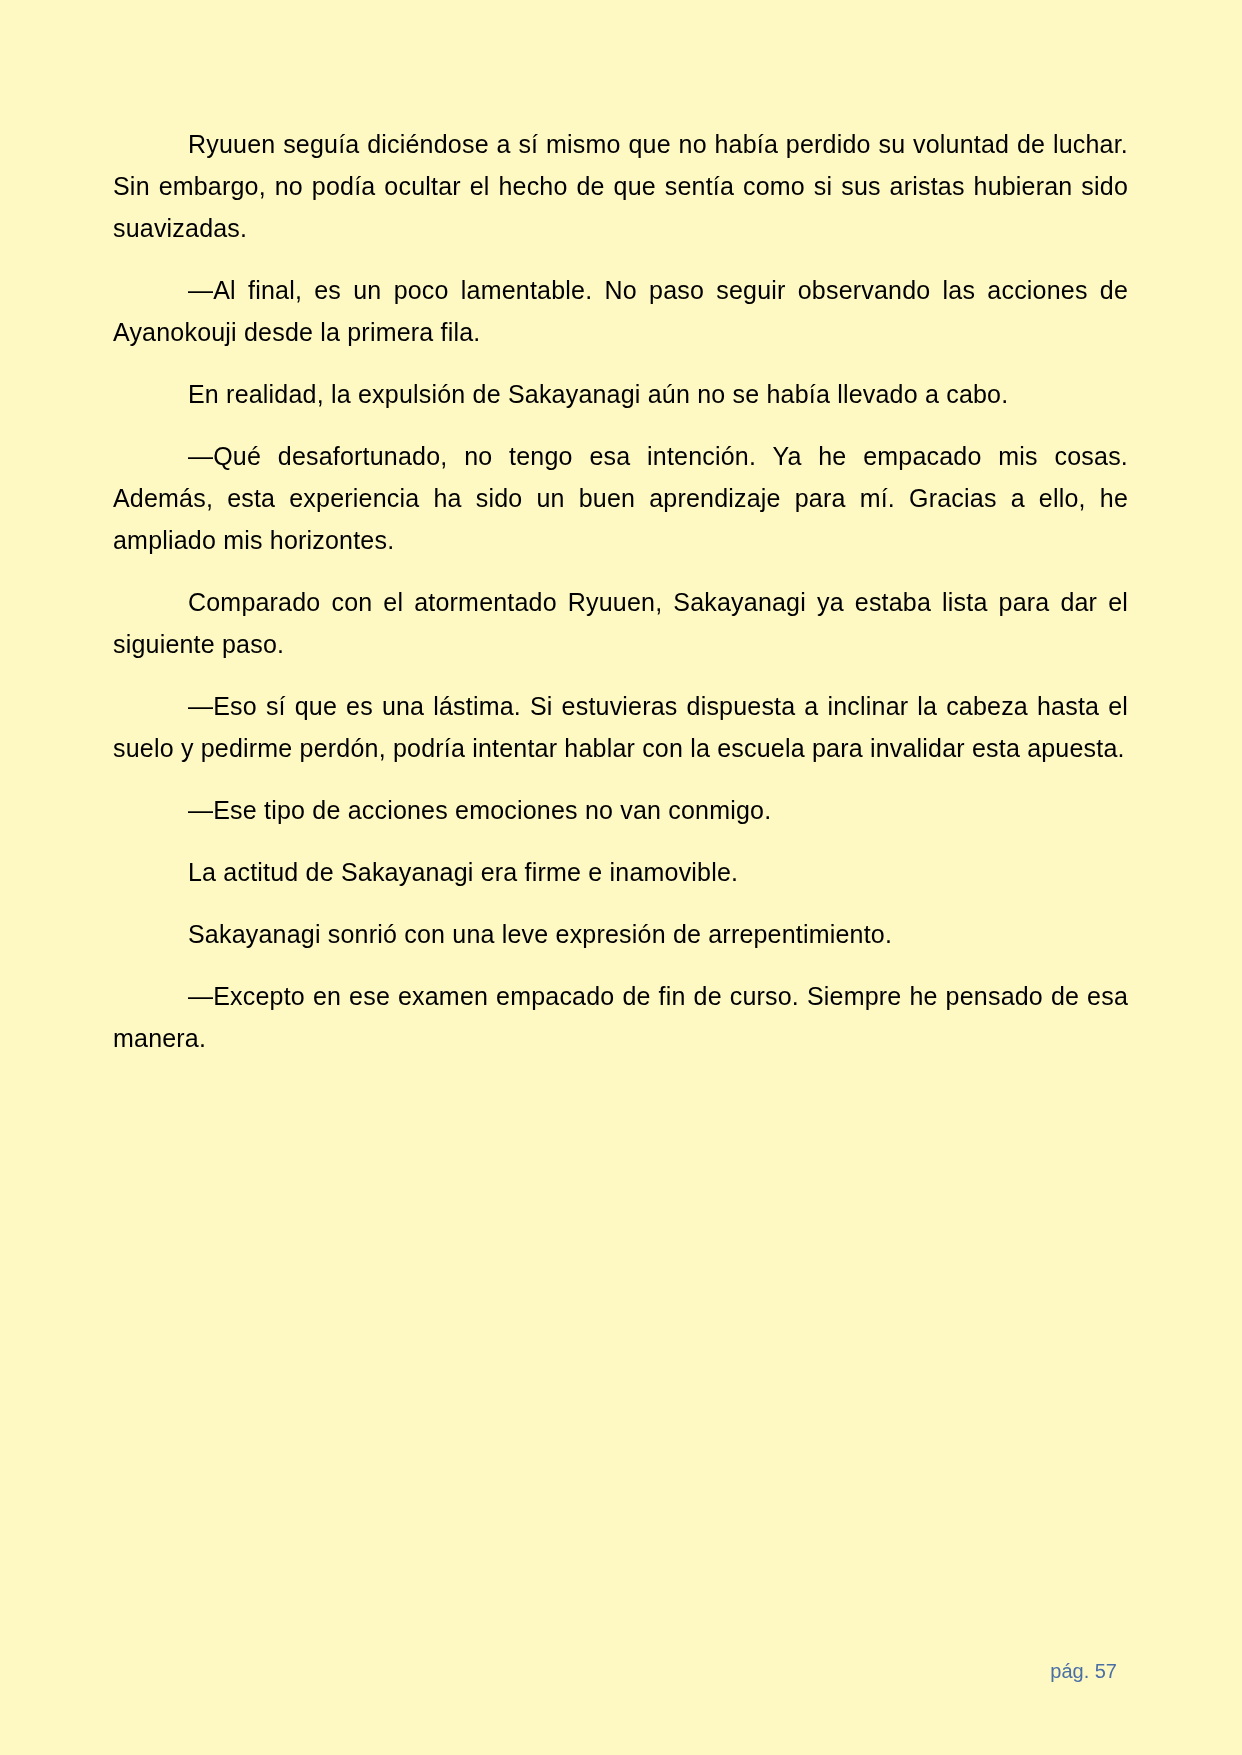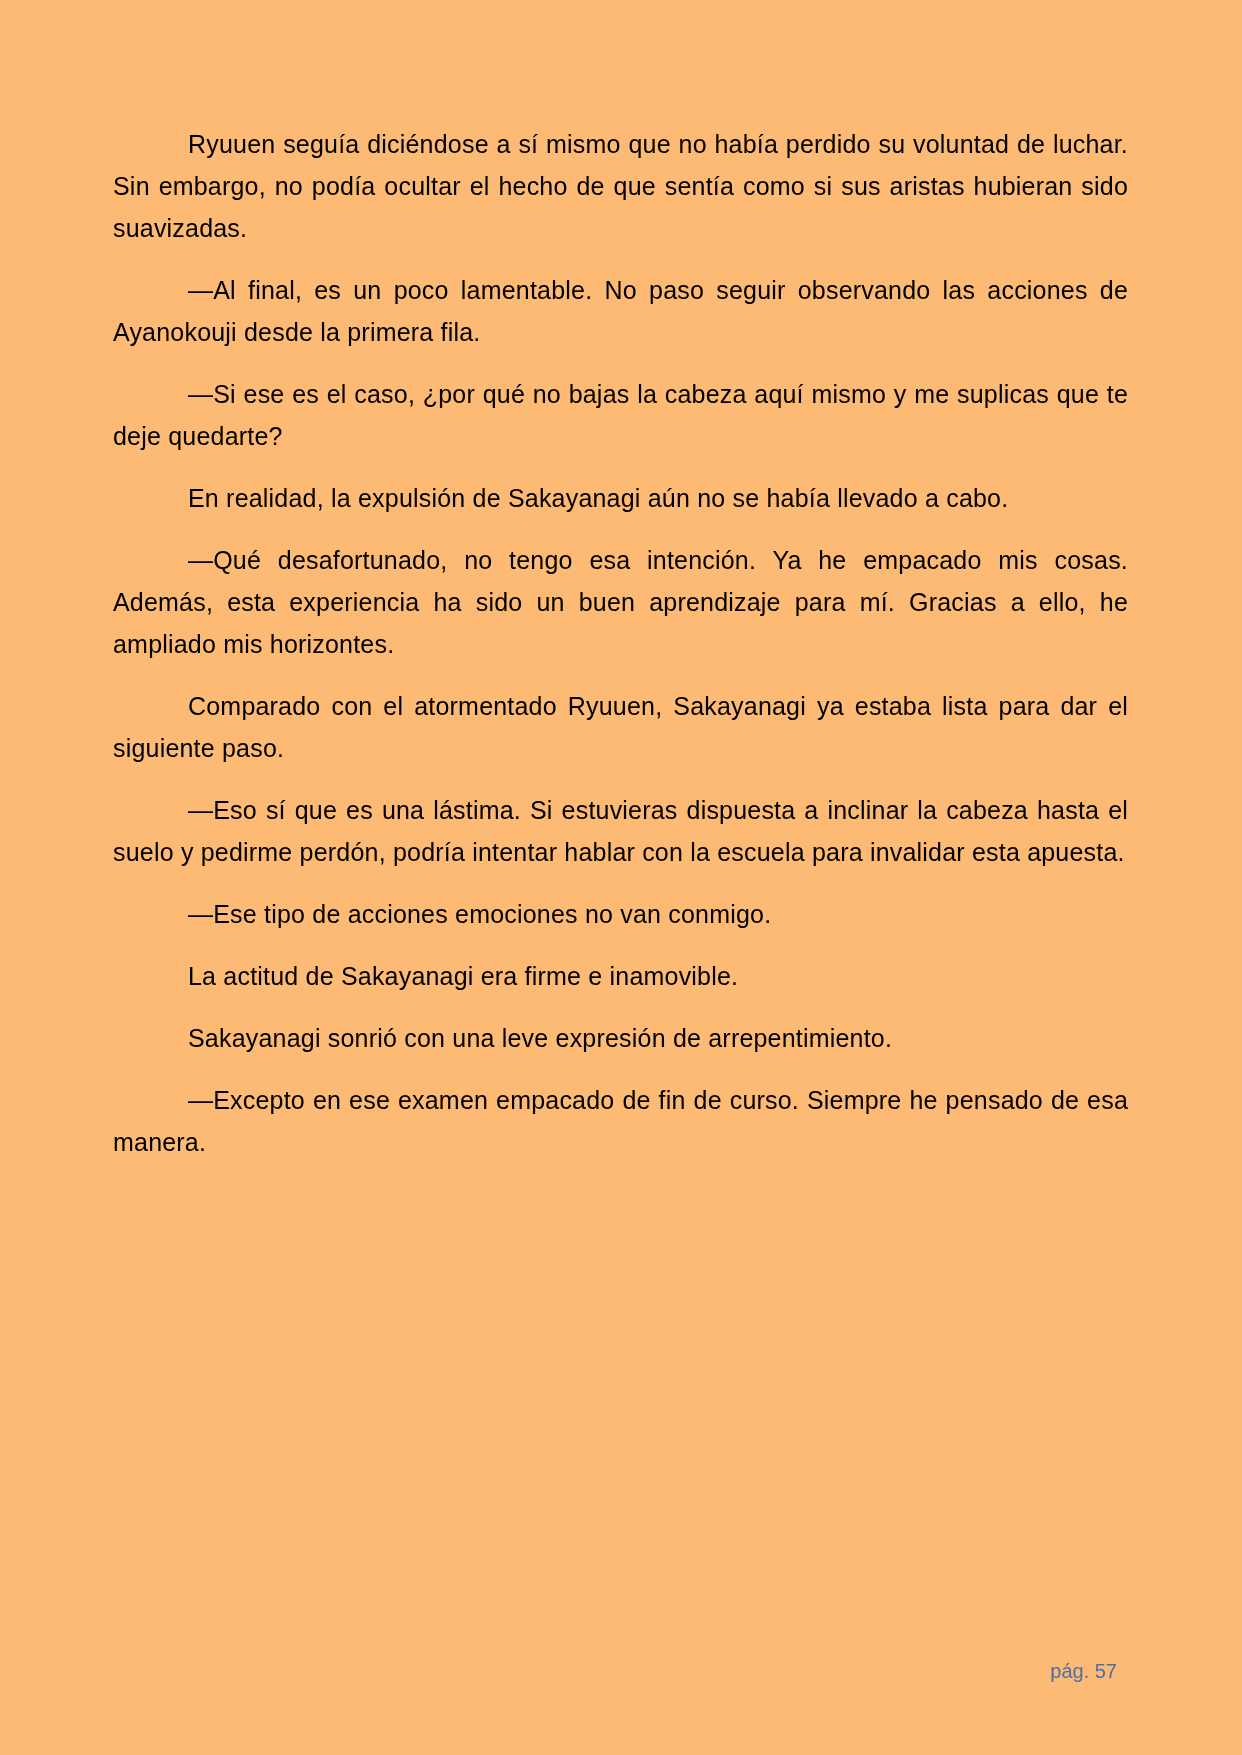--- a/index.html
+++ b/index.html
@@ -5,21 +5,21 @@
   html, body {
     margin: 0;
     padding: 0;
     background: #ffffff;
   }
   .page {
     position: relative;
     width: 1242px;
     height: 1755px;
     margin: 0 auto;
-    background: #fdba74;
+    background: #fef9c3;
     font-family: "Liberation Sans", sans-serif;
     color: #000000;
     overflow: hidden;
   }
   .content {
     position: absolute;
     left: 113px;
     top: 123px;
     width: 1015px;
   }
@@ -42,21 +42,20 @@
     margin-top: 35px;
   }
 </style>
 </head>
 <body>
 
 <div class="page">
   <div class="content">
     <p class="para">Ryuuen seguía diciéndose a sí mismo que no había perdido su voluntad de luchar. Sin embargo, no podía ocultar el hecho de que sentía como si sus aristas hubieran sido suavizadas.</p>
     <p class="para">—Al final, es un poco lamentable. No paso seguir observando las acciones de Ayanokouji desde la primera fila.</p>
-    <p class="para">—Si ese es el caso, ¿por qué no bajas la cabeza aquí mismo y me suplicas que te deje quedarte?</p>
     <p class="para">En realidad, la expulsión de Sakayanagi aún no se había llevado a cabo.</p>
     <p class="para">—Qué desafortunado, no tengo esa intención. Ya he empacado mis cosas. Además, esta experiencia ha sido un buen aprendizaje para mí. Gracias a ello, he ampliado mis horizontes.</p>
     <p class="para">Comparado con el atormentado Ryuuen, Sakayanagi ya estaba lista para dar el siguiente paso.</p>
     <p class="para">—Eso sí que es una lástima. Si estuvieras dispuesta a inclinar la cabeza hasta el suelo y pedirme perdón, podría intentar hablar con la escuela para invalidar esta apuesta.</p>
     <p class="para">—Ese tipo de acciones emociones no van conmigo.</p>
     <p class="para">La actitud de Sakayanagi era firme e inamovible.</p>
     <p class="para">Sakayanagi sonrió con una leve expresión de arrepentimiento.</p>
     <p class="para">—Excepto en ese examen empacado de fin de curso. Siempre he pensado de esa manera.</p>
   </div>
   <div class="footer">pág. 57</div>

